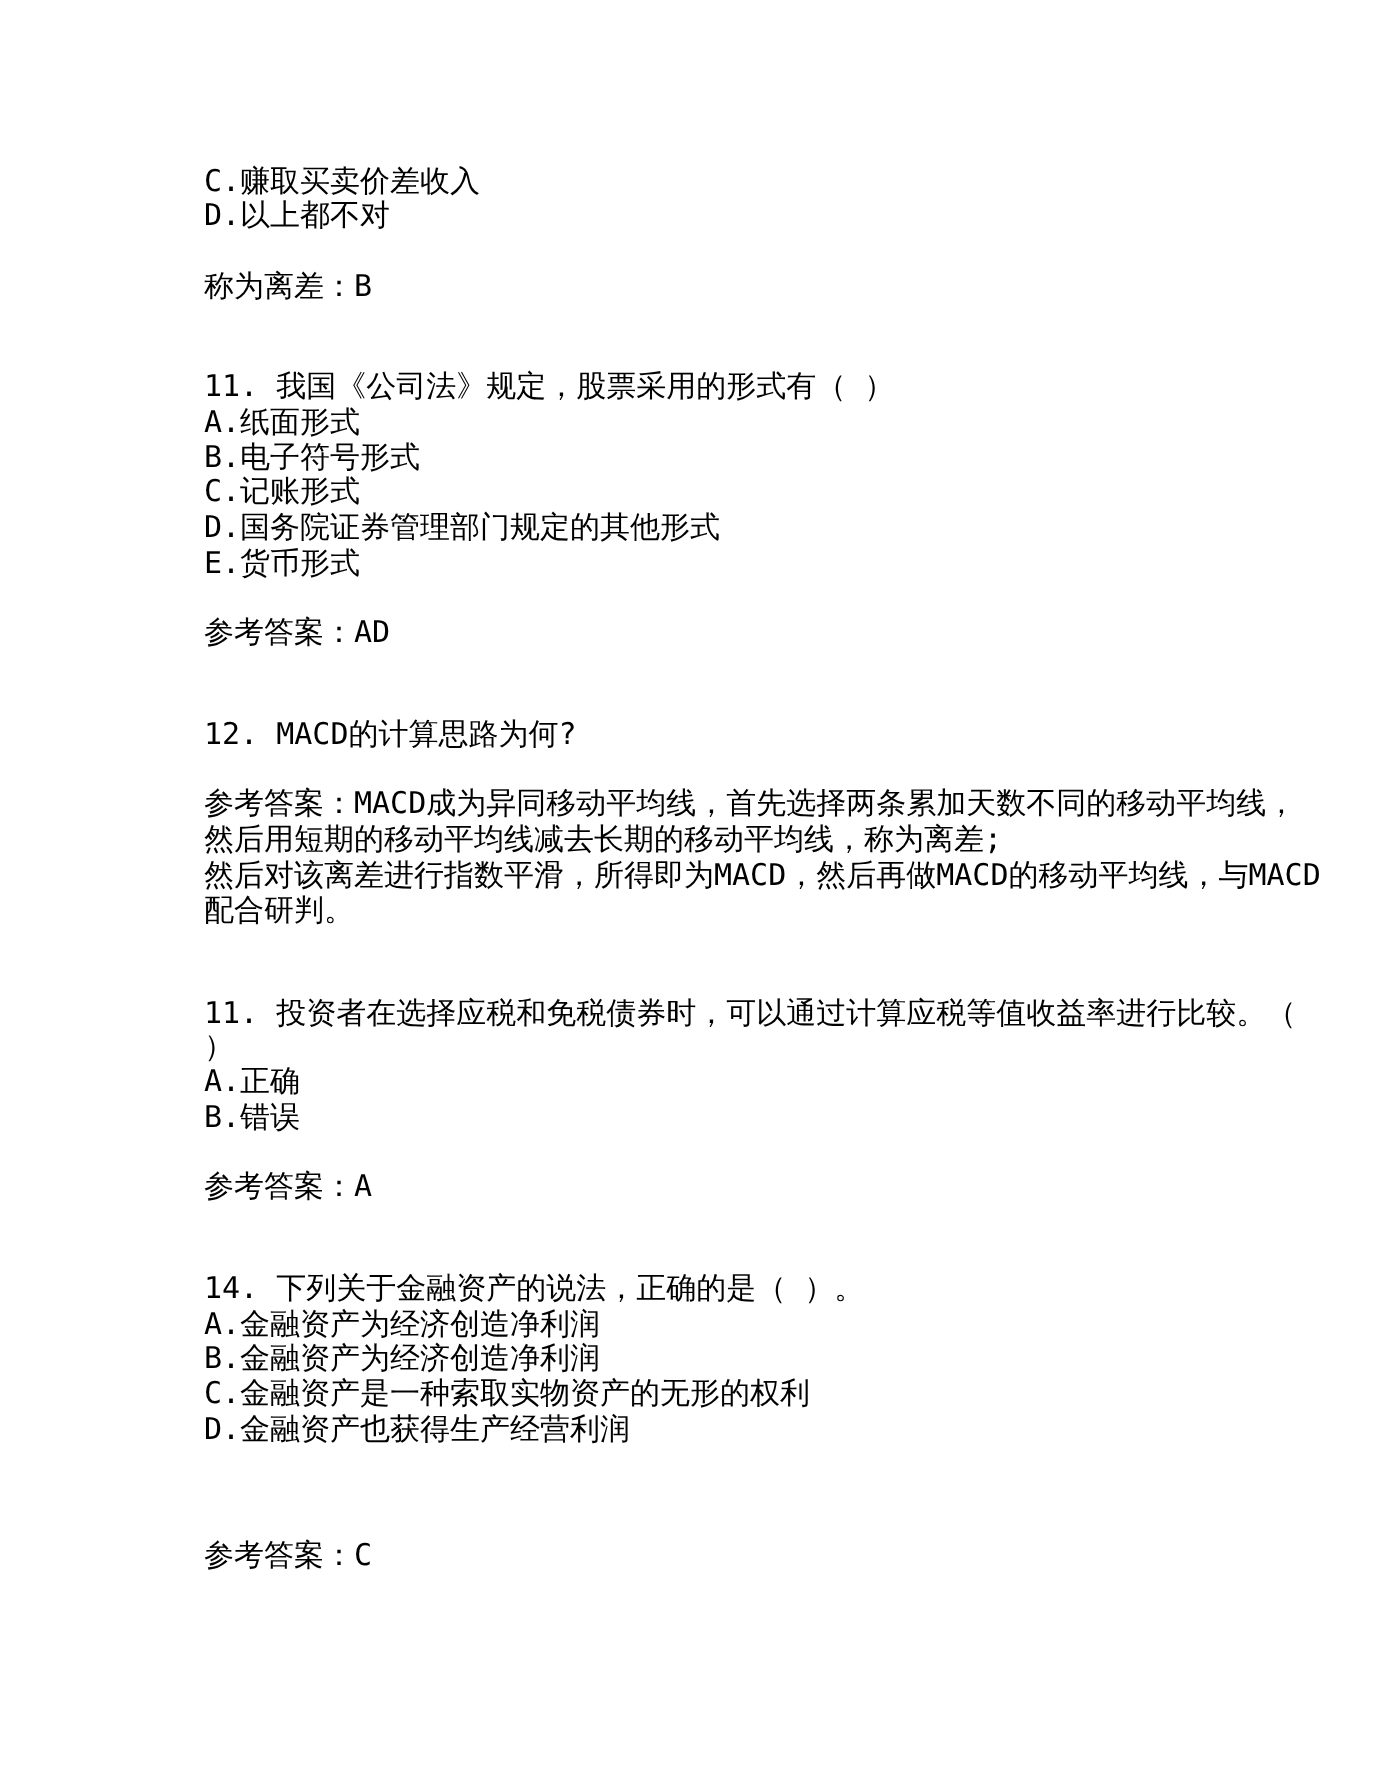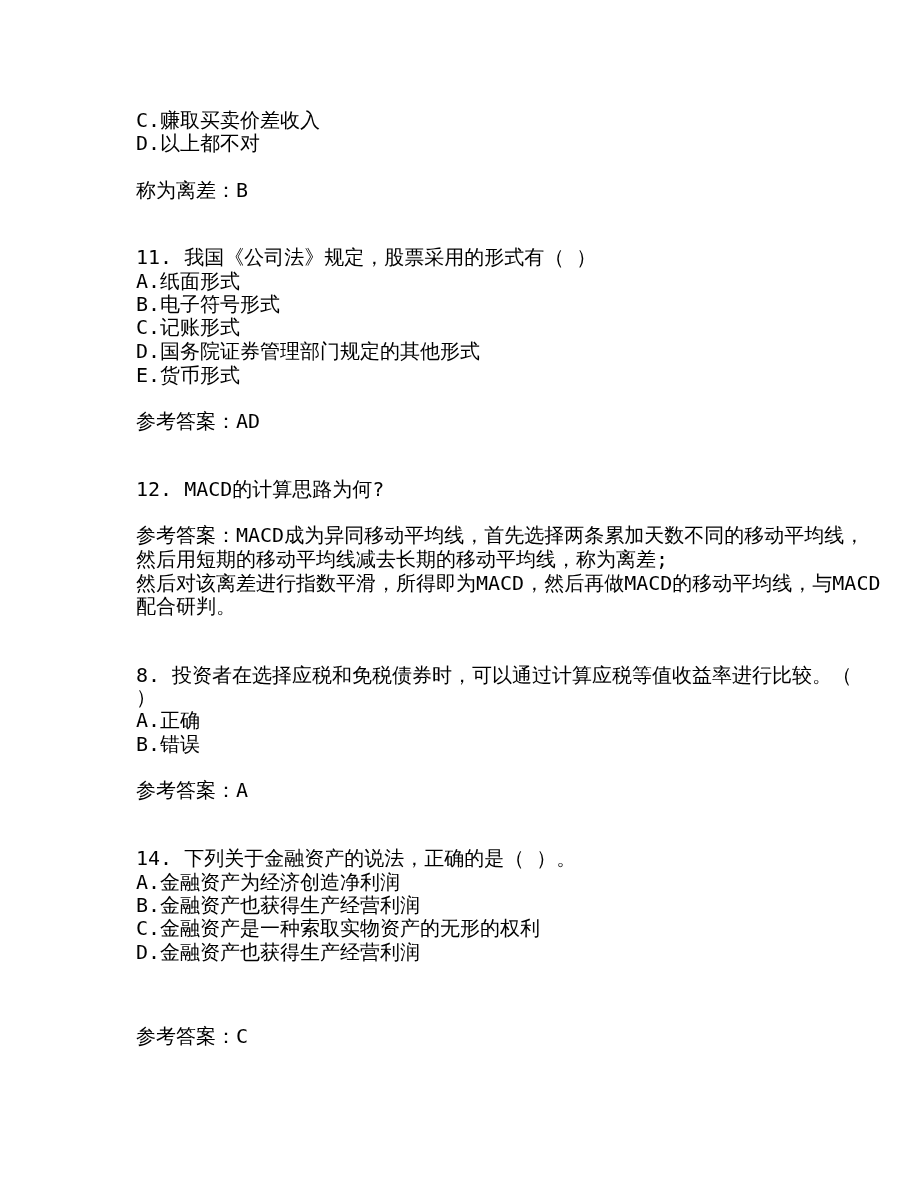--- a/index.html
+++ b/index.html
@@ -39,24 +39,24 @@
 <div class="line" style="top:351px;">D.国务院证券管理部门规定的其他形式</div>
 <div class="line" style="top:375px;">E.货币形式</div>
 <div class="line" style="top:421px;">参考答案：AD</div>
 
 <div class="line" style="top:489px;">12.  MACD的计算思路为何?</div>
 <div class="line" style="top:535px;">参考答案：MACD成为异同移动平均线，首先选择两条累加天数不同的移动平均线，</div>
 <div class="line" style="top:559px;">然后用短期的移动平均线减去长期的移动平均线，称为离差;</div>
 <div class="line" style="top:583px;text-align:center;">然后对该离差进行指数平滑，所得即为MACD，然后再做MACD的移动平均线，与MACD</div>
 <div class="line" style="top:606px;">配合研判。</div>
 
-<div class="line" style="top:675px;">8.  投资者在选择应税和免税债券时，可以通过计算应税等值收益率进行比较。（</div>
+<div class="line" style="top:675px;">11.  投资者在选择应税和免税债券时，可以通过计算应税等值收益率进行比较。（</div>
 <div class="line" style="top:697px;">）</div>
 <div class="line" style="top:720px;">A.正确</div>
 <div class="line" style="top:744px;">B.错误</div>
 <div class="line" style="top:790px;">参考答案：A</div>
 
 <div class="line" style="top:858px;">14.  下列关于金融资产的说法，正确的是（  ）。</div>
 <div class="line" style="top:882px;">A.金融资产为经济创造净利润</div>
-<div class="line" style="top:905px;">B.金融资产也获得生产经营利润</div>
+<div class="line" style="top:905px;">B.金融资产为经济创造净利润</div>
 <div class="line" style="top:928px;">C.金融资产是一种索取实物资产的无形的权利</div>
 <div class="line" style="top:952px;">D.金融资产也获得生产经营利润</div>
 <div class="line" style="top:1036px;">参考答案：C</div>
 
 </body></html>

